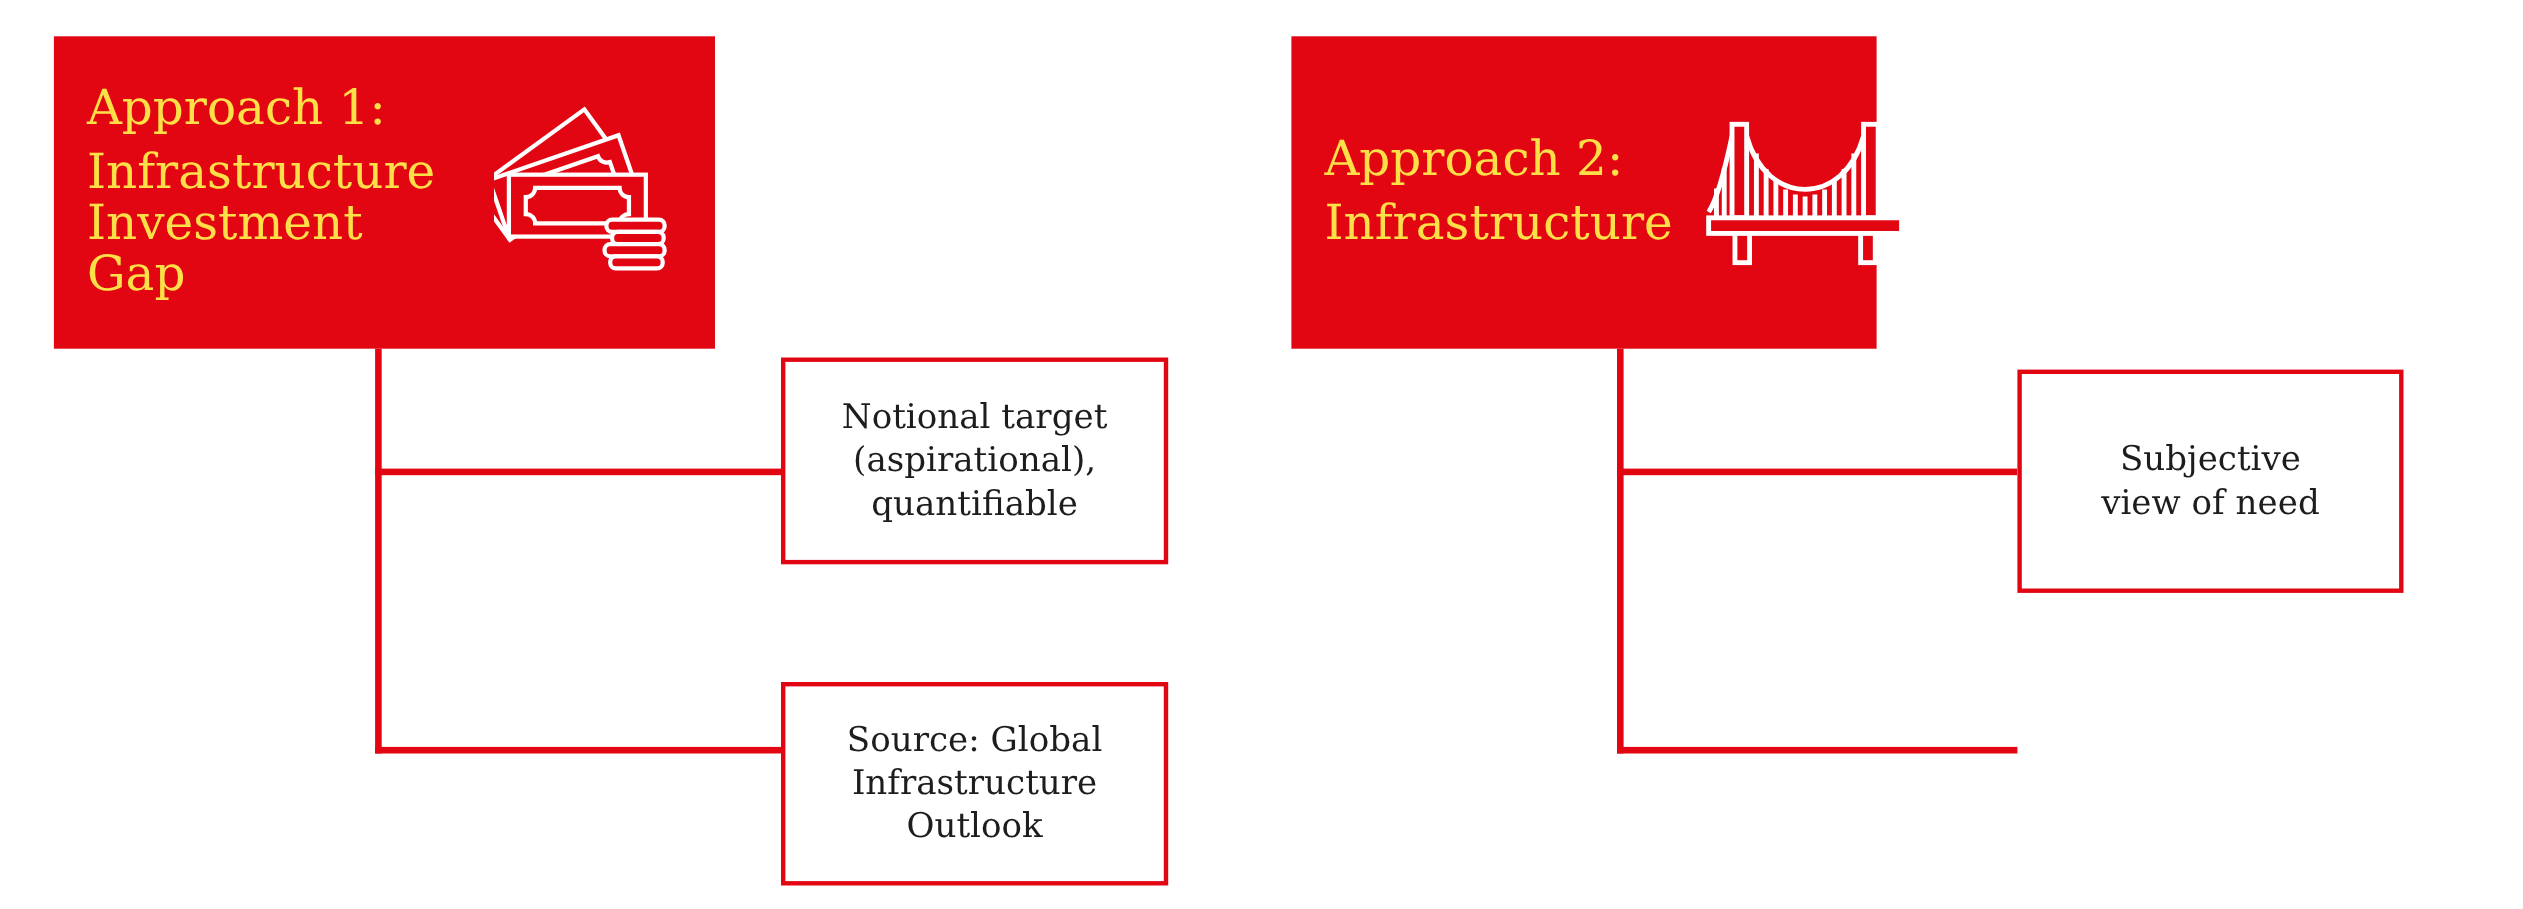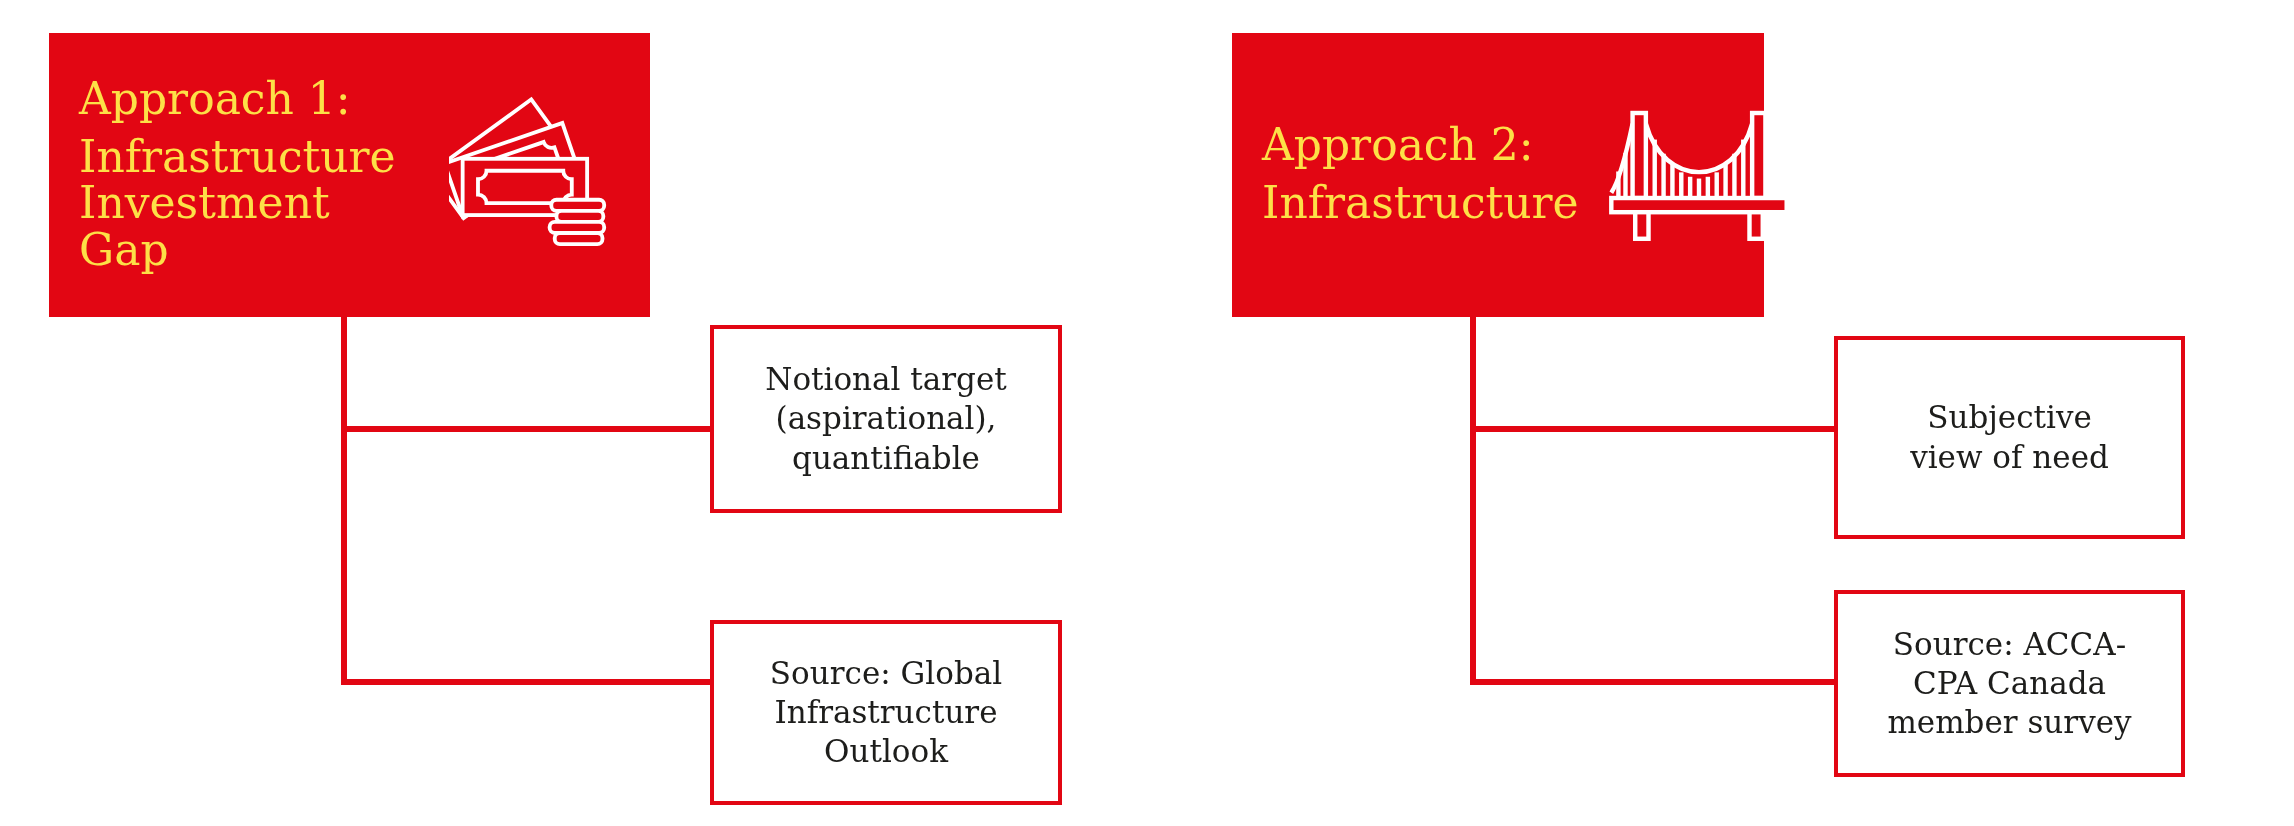--- a/index.html
+++ b/index.html
@@ -18,21 +18,21 @@
   
   .approach-card{
     position:absolute;
     background:var(--red);
     display:flex;
     align-items:center;
     box-sizing:border-box;
     padding-left:30px;
   }
   .card-1{left:49px;top:33px;width:601px;height:284px;}
-  .card-2{left:1232px;top:33px;width:532px;height:284px;gap:27px;}
+  .card-2{left:1174px;top:33px;width:532px;height:284px;gap:27px;}
   .rb-text{
     flex:0 0 58%;
     color:#fde047;
     font-size:44px;
     font-weight:500;
   }
   .rb-label{line-height:1.0;margin-bottom:13px;}
   .rb-line{line-height:1.06;}
   .rb-icon{
     flex:1 1 auto;
@@ -163,21 +163,14 @@
         <div>Infrastructure</div>
         <div>Outlook</div>
       </div>
   </div>
   <div class="note-box note-3">
     <div class="note-lines">
         <div>Subjective</div>
         <div>view of need</div>
       </div>
   </div>
-  <div class="note-box note-4">
-    <div class="note-lines">
-        <div>Source: ACCA-</div>
-        <div>CPA Canada</div>
-        <div>member survey</div>
-      </div>
-  </div>
 
 </div>
 
 </body></html>

